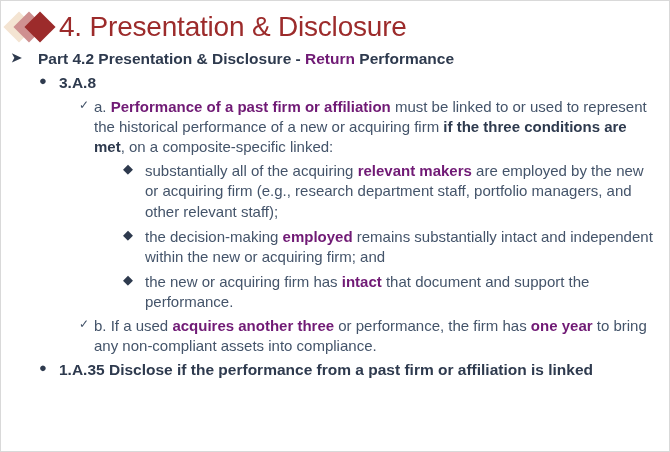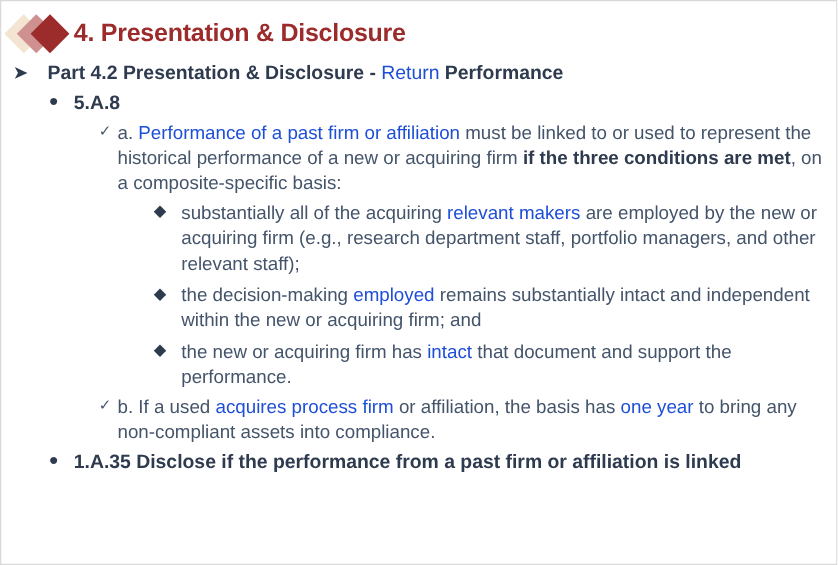--- a/index.html
+++ b/index.html
@@ -39,22 +39,22 @@
     width: 22px;
     height: 22px;
     transform: rotate(45deg);
     top: 6px;
   }
   .logo .dia.d1 { left: 1px;  background: #f4e4d2; }
   .logo .dia.d2 { left: 11px; background: #cf9090; }
   .logo .dia.d3 { left: 22px; background: #9c2b2b; }
 
   .slide-title {
-    font-size: 20px;
-    font-weight: bold;
+    font-size: 28px;
+    font-weight: normal;
     color: #9c2b2b;
     letter-spacing: -0.2px;
     line-height: 1.1;
     white-space: nowrap;
   }
 
   
   .body {
     padding: 2px 8px 0 10px;
   }
@@ -124,21 +124,21 @@
     color: #44546a;
     line-height: 1.34;
   }
   .lvl4 .bullet {
     width: 22px;
     color: #2e3a4e;
     font-size: 13px;
     line-height: 1.3;
   }
 
-  .em-red   { color: #1d4ed8; font-weight: normal; }
+  .em-red   { color: #701a75; font-weight: bold; }
   .em-slate { color: #2e3a4e; font-weight: bold; }
 </style>
 </head>
 <body>
 
 <div class="slide">
 
   <div class="title-row">
     <div class="logo">
       <span class="dia d1"></span>
@@ -150,46 +150,46 @@
 
   <div class="body">
 
     <div class="line lvl1">
       <span class="bullet">➤</span>
       <span class="text"><span>Part 4.2 Presentation &amp; Disclosure - </span><span class="em-red">Return</span><span> Performance</span></span>
     </div>
 
     <div class="line lvl2">
       <span class="bullet">●</span>
-      <span class="text"><span>5.A.8</span></span>
+      <span class="text"><span>3.A.8</span></span>
     </div>
 
     <div class="line lvl3">
       <span class="bullet">✓</span>
-      <span class="text"><span>a. </span><span class="em-red">Performance of a past firm or affiliation</span><span> must be linked to or used to represent the historical performance of a new or acquiring firm </span><span class="em-slate">if the three conditions are met</span><span>, on a composite-specific basis:</span></span>
+      <span class="text"><span>a. </span><span class="em-red">Performance of a past firm or affiliation</span><span> must be linked to or used to represent the historical performance of a new or acquiring firm </span><span class="em-slate">if the three conditions are met</span><span>, on a composite-specific linked:</span></span>
     </div>
 
     <div class="line lvl4">
       <span class="bullet">◆</span>
       <span class="text"><span>substantially all of the acquiring </span><span class="em-red">relevant makers</span><span> are employed by the new or acquiring firm (e.g., research department staff, portfolio managers, and other relevant staff);</span></span>
     </div>
 
     <div class="line lvl4">
       <span class="bullet">◆</span>
       <span class="text"><span>the decision-making </span><span class="em-red">employed</span><span> remains substantially intact and independent within the new or acquiring firm; and</span></span>
     </div>
 
     <div class="line lvl4">
       <span class="bullet">◆</span>
       <span class="text"><span>the new or acquiring firm has </span><span class="em-red">intact</span><span> that document and support the performance.</span></span>
     </div>
 
     <div class="line lvl3">
       <span class="bullet">✓</span>
-      <span class="text"><span>b. If a used </span><span class="em-red">acquires process firm</span><span> or affiliation, the basis has </span><span class="em-red">one year</span><span> to bring any non-compliant assets into compliance.</span></span>
+      <span class="text"><span>b. If a used </span><span class="em-red">acquires another three</span><span> or performance, the firm has </span><span class="em-red">one year</span><span> to bring any non-compliant assets into compliance.</span></span>
     </div>
 
     <div class="line lvl2">
       <span class="bullet">●</span>
       <span class="text"><span>1.A.35 Disclose if the performance from a past firm or affiliation is linked</span></span>
     </div>
 
   </div>
 </div>
 

